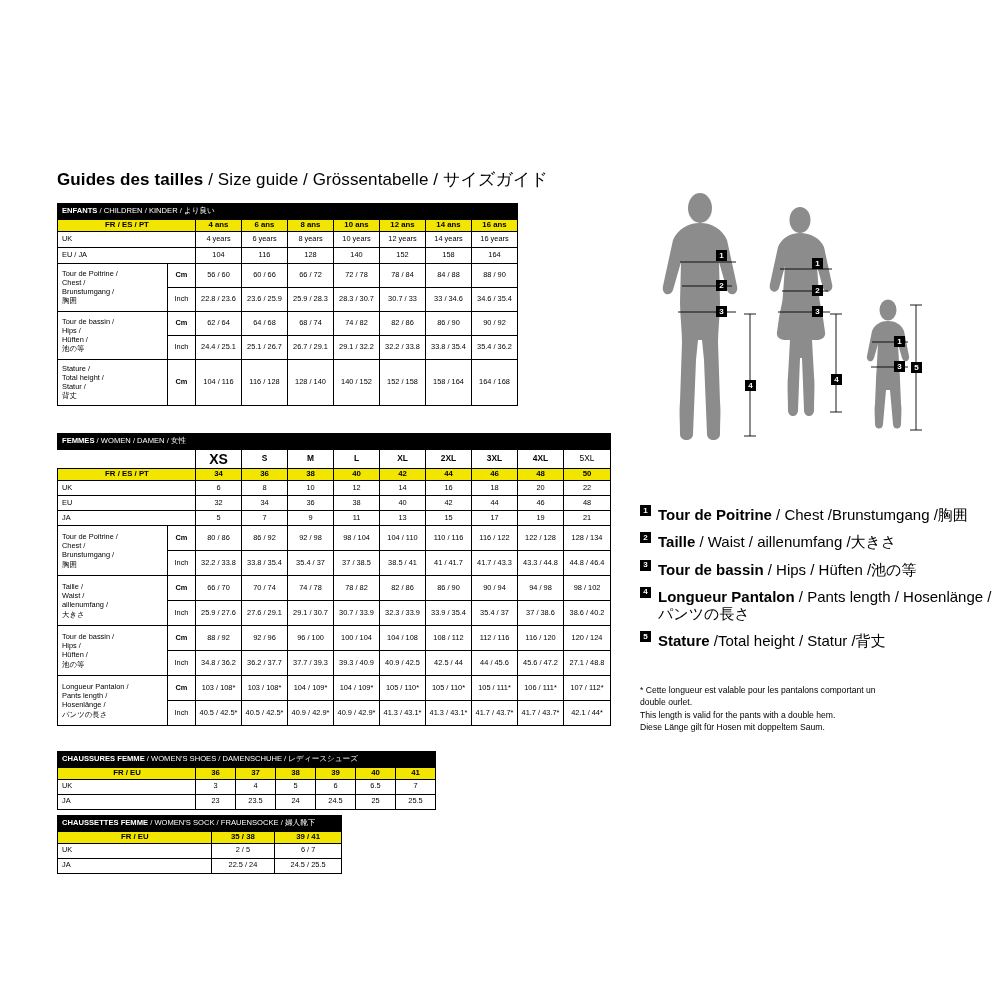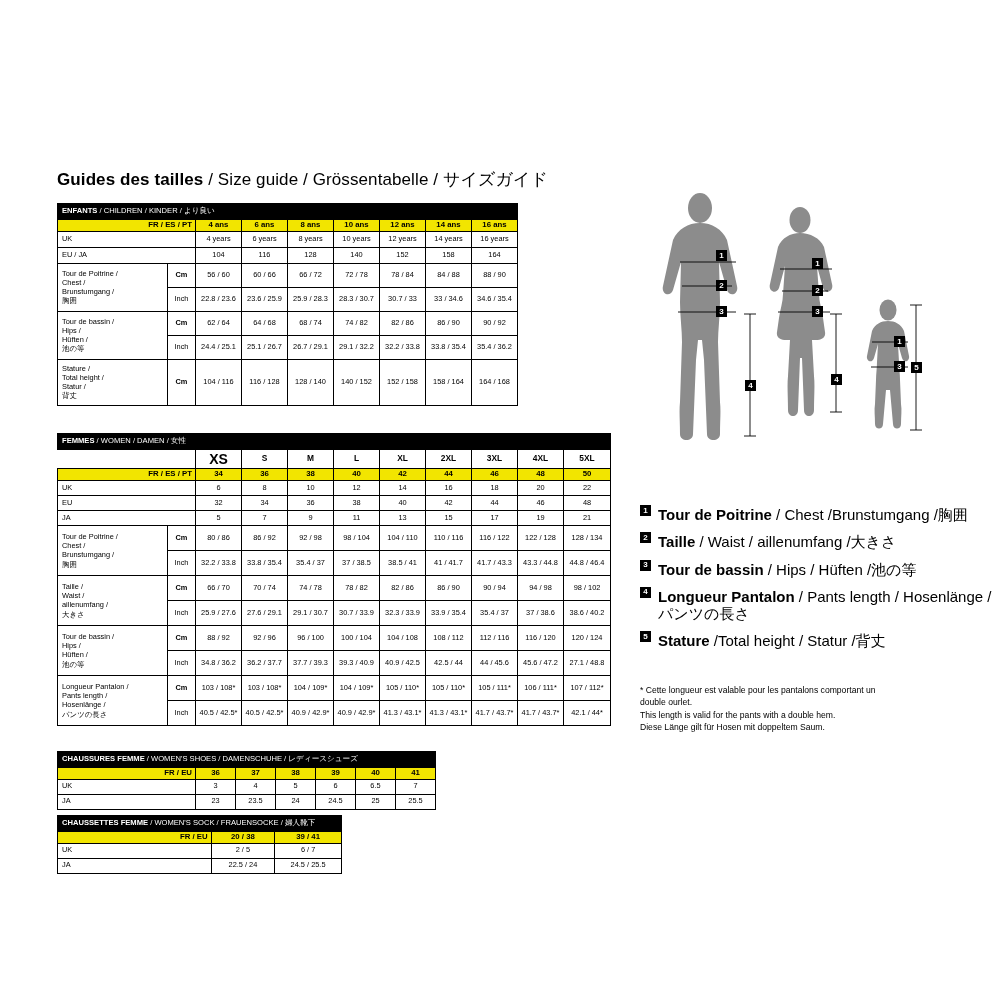--- a/index.html
+++ b/index.html
@@ -24,21 +24,21 @@
   .tbl td,.tbl th{
     border:1px solid #000;padding:1px 3px;vertical-align:middle;
     font-weight:normal;text-align:center;
   }
   .hdr-black td{
     background:#000;color:#fff;text-align:left;font-weight:bold;
     font-size:7.6px;padding:3px 4px;border:1px solid #000;
   }
   .hdr-black td span.lite{font-weight:normal;}
   .row-yellow td{background:#f2e500;font-weight:bold;font-size:7.8px;}
-  .row-yellow td.lbl{text-align:right;}
+  .row-yellow td.lbl{text-align:center;}
   td.lbl{text-align:left;padding-left:4px;}
   td.lbl-multi{text-align:left;padding-left:4px;line-height:1.25;}
   td.unit{font-weight:bold;}
   td.unit-n{text-align:center;}
 
   
   .figs{position:absolute;left:640px;top:190px;width:330px;height:280px;}
   .fig-svg{position:absolute;left:0;top:0;}
 
   .marker{
@@ -210,21 +210,21 @@
         <td style="border:none"></td>
         <td style="border:none"></td>
         <td style="font-weight:bold;font-size:14px">XS</td>
         <td style="font-weight:bold;font-size:8.4px">S</td>
         <td style="font-weight:bold;font-size:8.4px">M</td>
         <td style="font-weight:bold;font-size:8.4px">L</td>
         <td style="font-weight:bold;font-size:8.4px">XL</td>
         <td style="font-weight:bold;font-size:8.4px">2XL</td>
         <td style="font-weight:bold;font-size:8.4px">3XL</td>
         <td style="font-weight:bold;font-size:8.4px">4XL</td>
-        <td style="font-weight:bold;font-size:8.4px">5XL</td>
+        <td style="font-weight:normal;font-size:8.4px">5XL</td>
       </tr>
       <tr class="row-yellow">
         <td class="lbl" colspan="2">FR / ES / PT</td>
         <td>34</td>
         <td>36</td>
         <td>38</td>
         <td>40</td>
         <td>42</td>
         <td>44</td>
         <td>46</td>
@@ -439,21 +439,21 @@
         <col style="width:60px">
     </colgroup>
     <tbody>
       <tr class="hdr-black">
         <td colspan="3">
           <span>CHAUSSETTES FEMME</span><span class="lite"> / WOMEN'S SOCK / FRAUENSOCKE / 婦人靴下</span>
         </td>
       </tr>
       <tr class="row-yellow">
         <td class="lbl">FR / EU</td>
-        <td>20 / 38</td>
+        <td>35 / 38</td>
         <td>39 / 41</td>
       </tr>
       <tr style="height:15px">
         <td class="lbl">UK</td>
         <td>2 / 5</td>
         <td>6 / 7</td>
       </tr>
       <tr style="height:15px">
         <td class="lbl">JA</td>
         <td>22.5 / 24</td>

